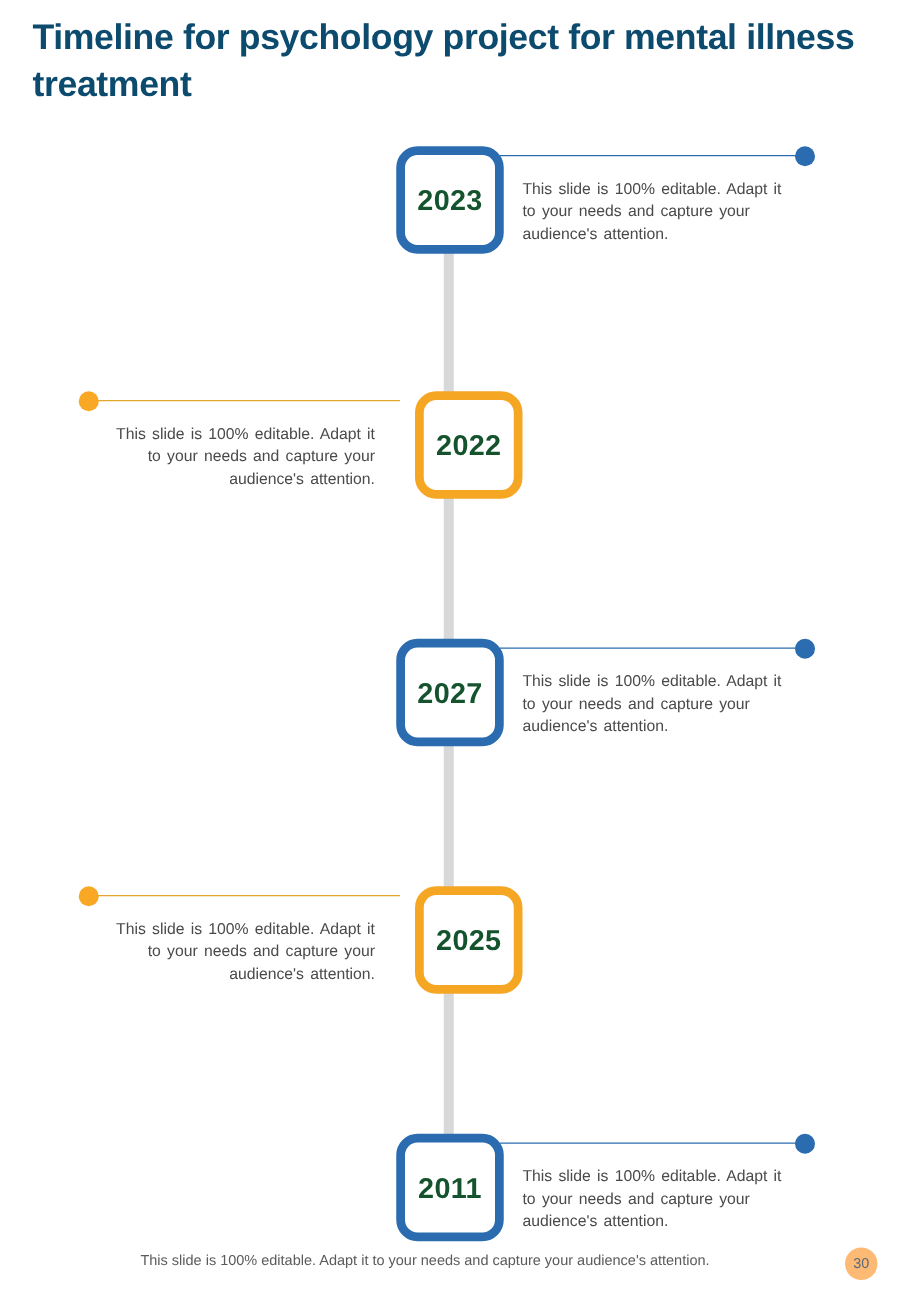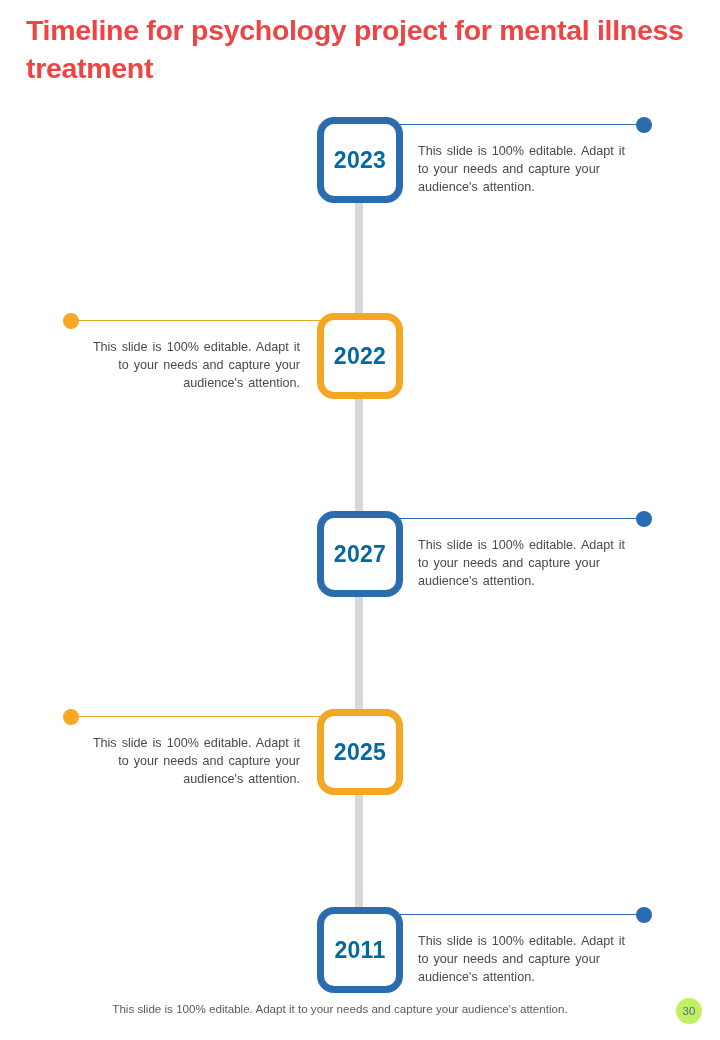--- a/index.html
+++ b/index.html
@@ -19,21 +19,21 @@
   
   .title {
     position: absolute;
     left: 26px;
     top: 12px;
     width: 660px;
     font-size: 28.5px;
     font-weight: bold;
     line-height: 1.32;
     letter-spacing: -0.3px;
-    color: #ef4444;
+    color: #0c4a6e;
   }
 
   
   .timeline {
     position: absolute;
     left: 0;
     top: 0;
     width: 720px;
     height: 1005px;
   }
@@ -67,26 +67,26 @@
     height: 86px;
     box-sizing: border-box;
     border: 7px solid #2b6cb0;
     border-radius: 17px;
     background: #ffffff;
     display: flex;
     align-items: center;
     justify-content: center;
     z-index: 4;
   }
-  .item.orange .year-box { border-color: #f5a623; }
+  .item.orange .year-box { border-color: #f5a623; margin-left: 15px; }
 
   .year-label {
     font-size: 23px;
     font-weight: bold;
-    color: #0369a1;
+    color: #14532d;
     letter-spacing: 0.3px;
   }
 
   
   .connector {
     position: absolute;
     top: 7px;
     height: 1.4px;
     background: #2b6cb0;
     z-index: 2;
@@ -151,21 +151,21 @@
     font-size: 11.6px;
     color: #5b5b5b;
   }
   .page-badge {
     position: absolute;
     left: 676px;
     top: 0px;
     width: 26px;
     height: 26px;
     border-radius: 50%;
-    background: #bef264;
+    background: #fdba74;
     display: flex;
     align-items: center;
     justify-content: center;
     font-size: 11.5px;
     color: #5a6a7a;
   }
 </style>
 </head>
 <body>
 

